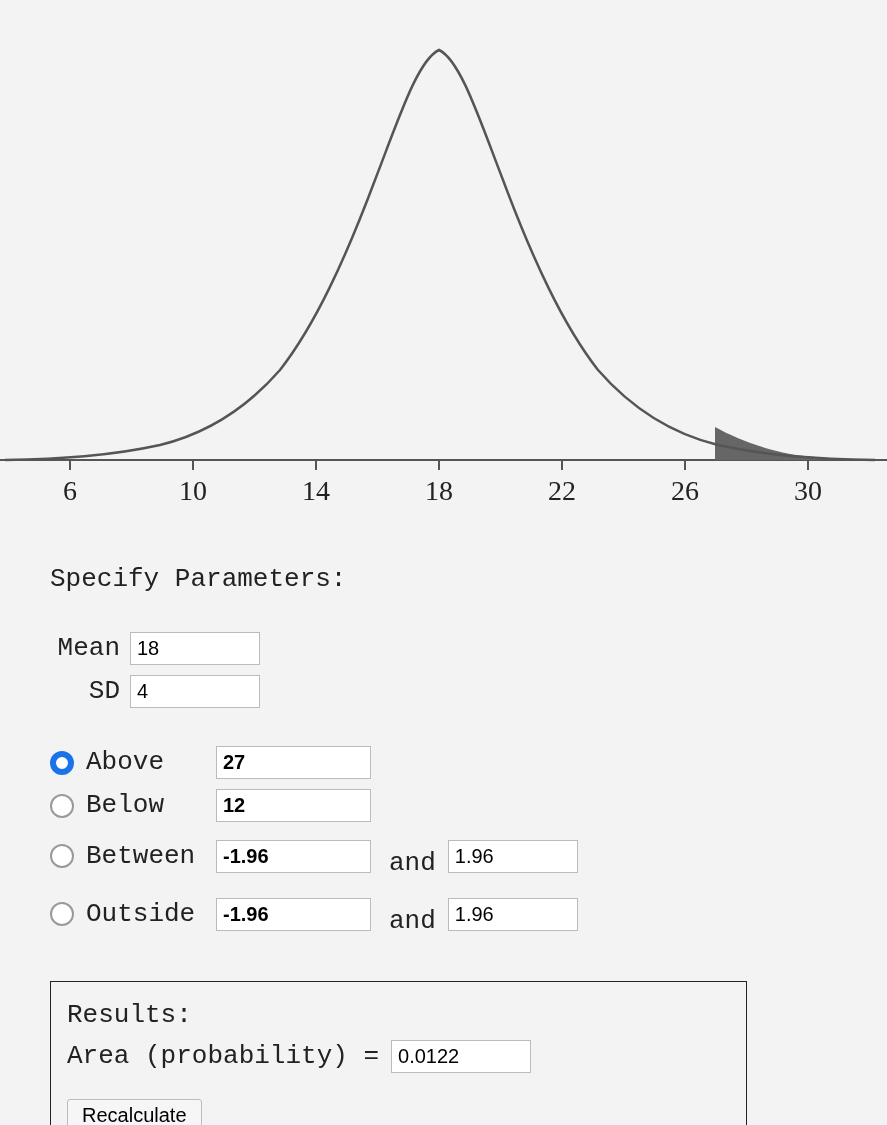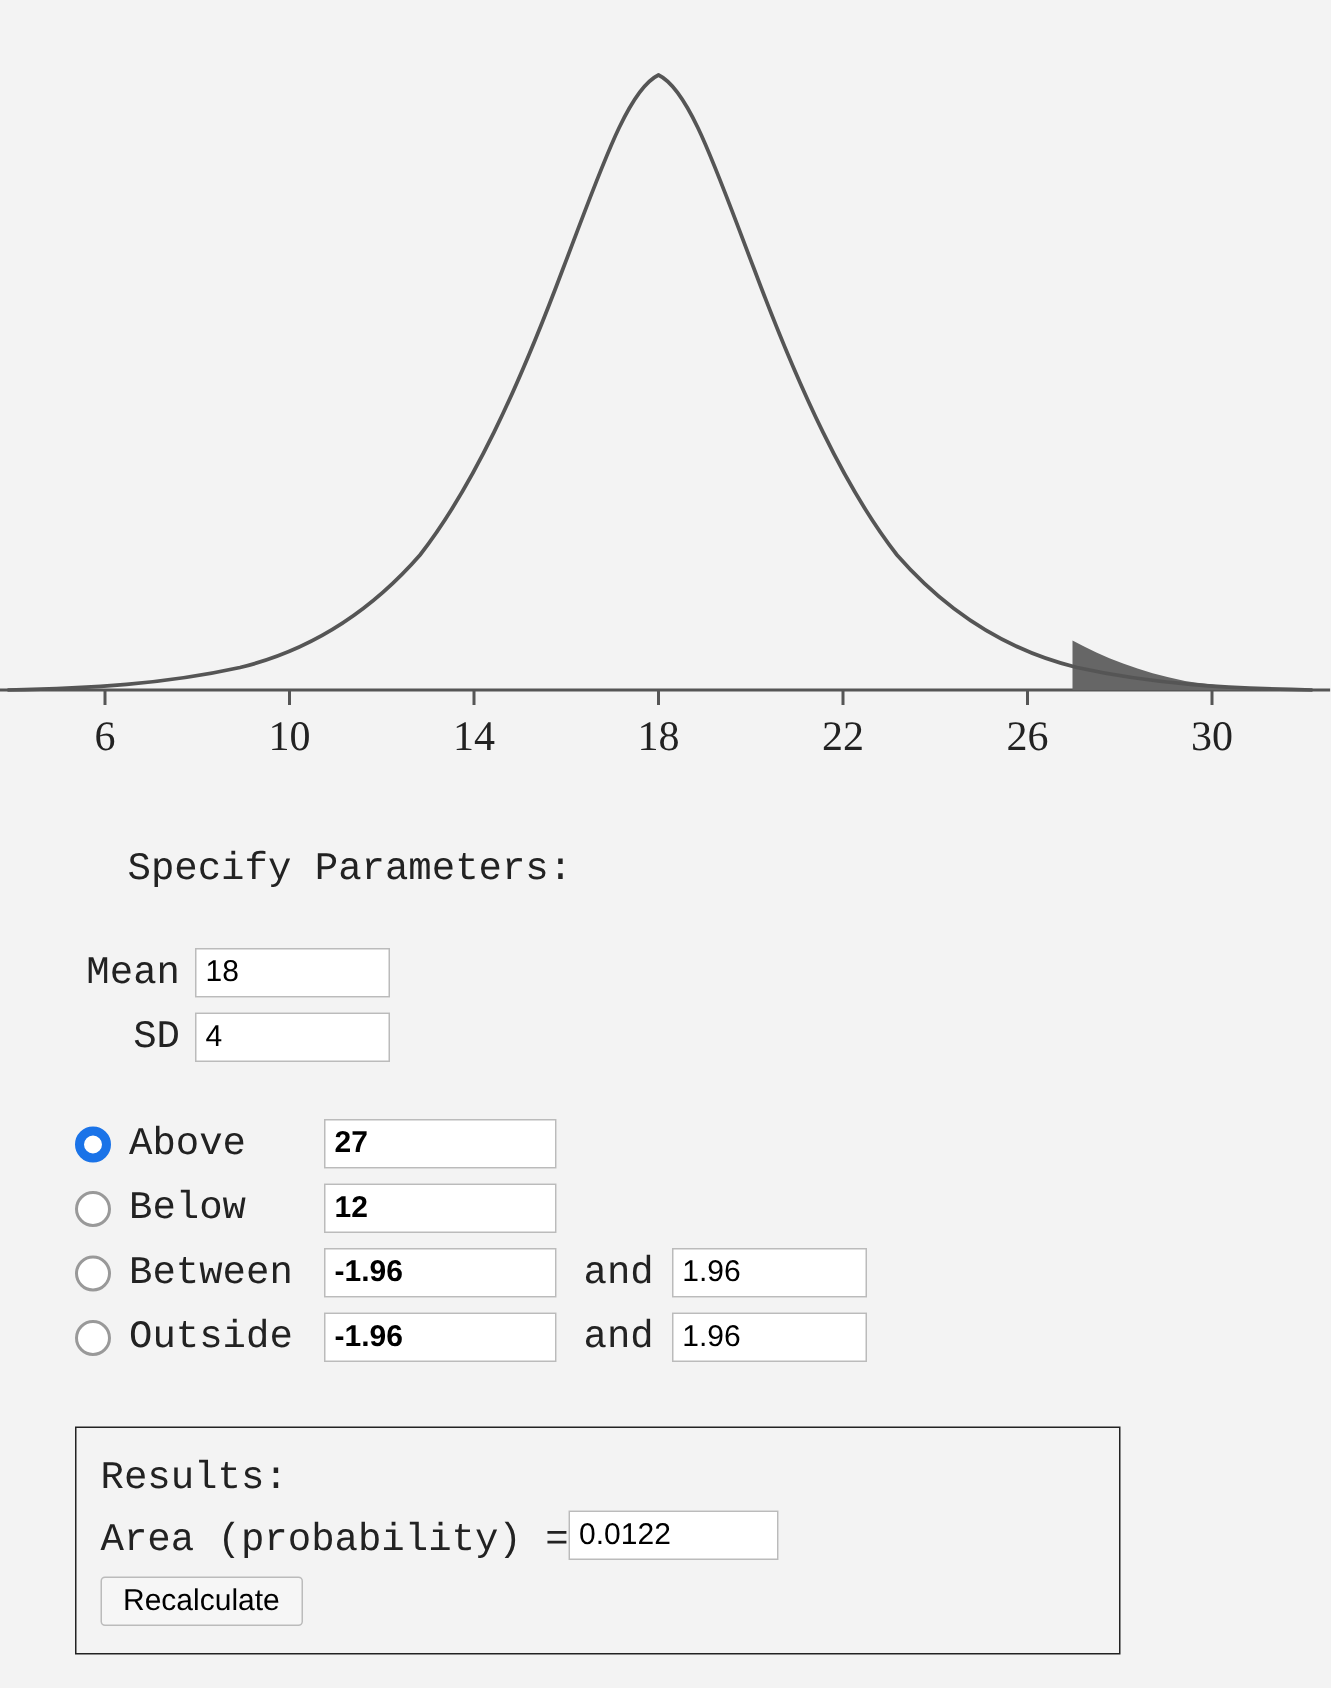--- a/index.html
+++ b/index.html
@@ -24,21 +24,20 @@
     width: 100%;
     height: 100%;
   }
   .form-area {
     padding: 40px 50px 0 50px;
     font-size: 26px;
     line-height: 1.5;
   }
   .section-title {
     margin-bottom: 30px;
-    margin-left: 35px;
   }
   .row {
     display: flex;
     align-items: center;
     margin-bottom: 4px;
   }
   .lbl-col {
     width: 70px;
     text-align: right;
     margin-right: 10px;
@@ -73,33 +72,34 @@
     background: #fff;
     cursor: pointer;
   }
   .radio.selected {
     border: 6px solid #1a73e8;
   }
   .radio-label {
     width: 130px;
   }
   .and {
-    margin: 0 12px 0 18px;
+    margin: 15px 12px 0 18px;
   }
   .results-box {
     margin-top: 40px;
     border: 1px solid #222;
     padding: 14px 16px 16px 16px;
     width: 697px;
     box-sizing: border-box;
   }
   .area-row {
     display: flex;
-    align-items: flex-start;
-    margin: 2px 0 1px 0;
+    align-items: center;
+    margin: 2px 0 20px 0;
+    gap: 12px;
   }
   button.recalc {
     font-family: Arial, Helvetica, sans-serif;
     font-size: 20px;
     padding: 4px 14px;
     background: #f6f6f6;
     border: 1px solid #bbb;
     border-radius: 3px;
     cursor: pointer;
   }

